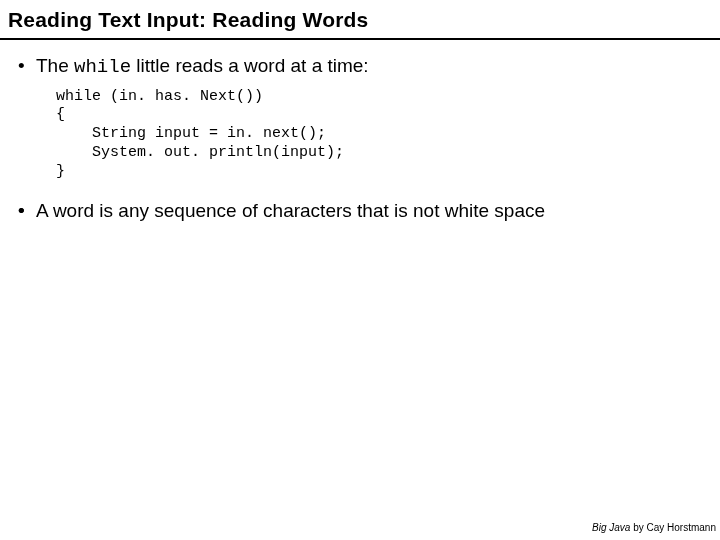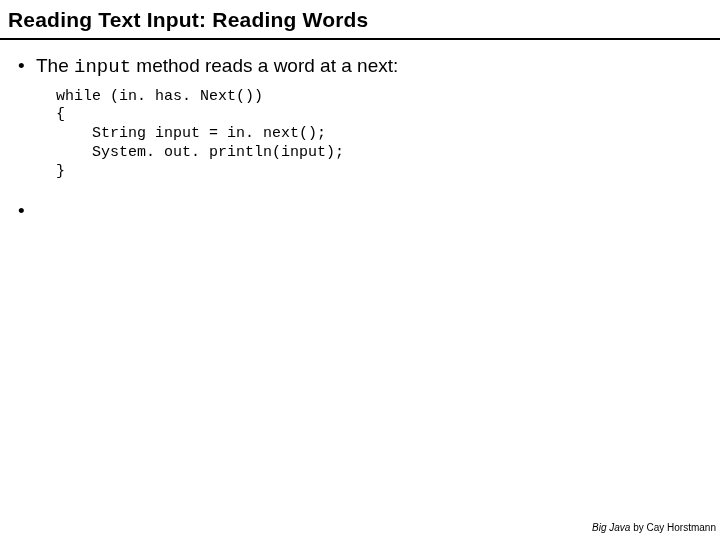--- a/index.html
+++ b/index.html
@@ -74,28 +74,31 @@
 </style>
 </head>
 <body>
 <div class="slide">
 
 <div class="title">Reading Text Input: Reading Words</div>
 
 <div class="body">
   <ul class="top">
     <li>
-      <span>The </span><span class="mono">input</span><span> method reads a word at a next:</span>
+      <span>The </span><span class="mono">while</span><span> little reads a word at a time:</span>
       <pre class="codeblock">while (in. has. Next())
 {
     String input = in. next();
     System. out. println(input);
 }</pre>
     </li>
     <li>
+    </li>
+    <li>
+      <span>A word is any sequence of characters that is not white space</span>
     </li>
   </ul>
 </div>
 
 <div class="footer">
   <div>
     <span class="booktitle">Big Java</span><span> by Cay Horstmann</span>
   </div>
 </div>
 

